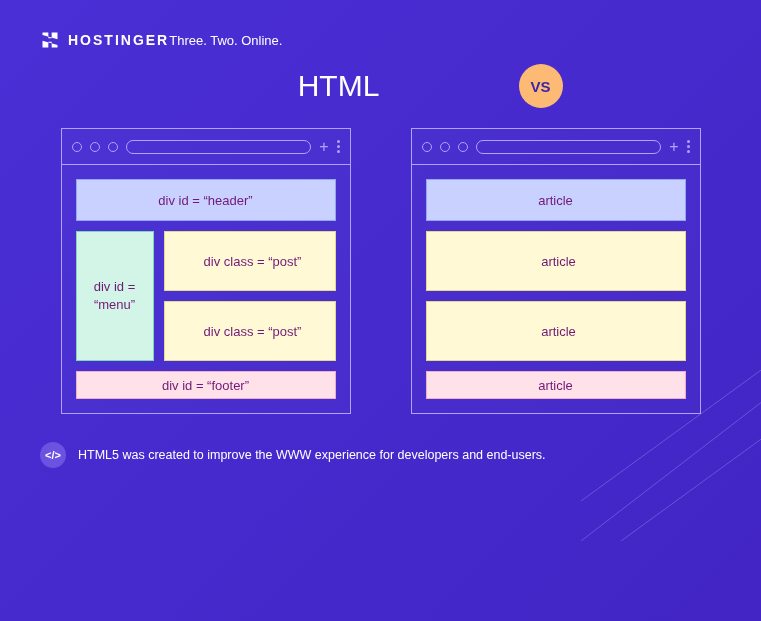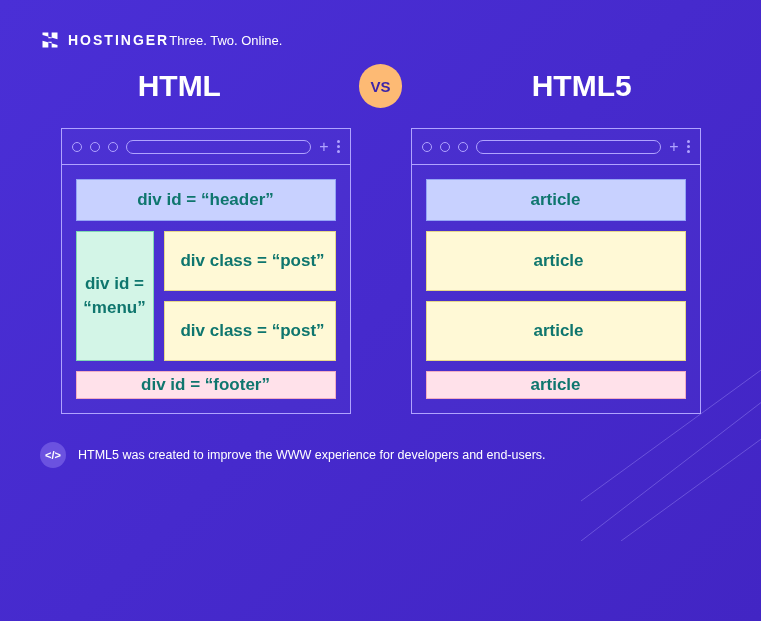--- a/index.html
+++ b/index.html
@@ -16,21 +16,21 @@
   
   .deco { position:absolute; right:-80px; bottom:80px; width:260px; height:200px; pointer-events:none; opacity:.35; }
   .deco svg line { stroke:#b0a3ff; stroke-width:1; }
 
   .topbar { display:flex; justify-content:flex-start; align-items:center; margin-bottom:14px; }
   .logo { display:flex; align-items:center; gap:8px; font-weight:700; letter-spacing:2px; font-size:14px; }
   .logo-mark { width:20px; height:20px; }
   .tagline { font-size:13px; font-weight:500; }
 
   .titles { display:flex; align-items:center; justify-content:center; gap:40px; margin-bottom:20px; position:relative; }
-  .title { font-size:30px; font-weight:700; width:280px; text-align:center; }
+  .title { font-size:30px; font-weight:400; width:280px; text-align:center; }
   .vs-badge {
     width:44px; height:44px; border-radius:50%;
     background:#fdba74; color:#3d25a8;
     display:flex; align-items:center; justify-content:center;
     font-weight:700; font-size:15px;
   }
 
   .panels { display:flex; gap:60px; justify-content:center; }
 
   .browser {
@@ -46,21 +46,21 @@
   }
   .dot { width:10px; height:10px; border:1.5px solid #b0a3ff; border-radius:50%; }
   .addr { flex:1; height:14px; border:1.5px solid #b0a3ff; border-radius:8px; }
   .plus { color:#b0a3ff; font-size:16px; font-weight:300; }
   .menu-dots { display:flex; flex-direction:column; gap:2px; }
   .menu-dots span { width:3px; height:3px; background:#b0a3ff; border-radius:50%; }
 
   .page { padding:14px; display:flex; flex-direction:column; gap:10px; }
   .blk { 
     display:flex; align-items:center; justify-content:center;
-    font-size:17px; color:#0f766e; font-weight:700;
+    font-size:13px; color:#701a75; font-weight:400;
     border:1.5px solid;
   }
   .blk.header { background:#c8d1ff; border-color:#95a5f5; height:42px; }
   .blk.menu   { background:#d3f5e7; border-color:#7fd8b5; }
   .blk.post   { background:#fff9d6; border-color:#e6d88a; height:60px;padding-left:6px; }
   .blk.footer { background:#ffe1ea; border-color:#f2aec2; height:28px; }
 
   .mid { display:flex; gap:10px; }
   .menu-col { width:78px; display:flex; }
   .menu-col .blk.menu { flex:1; text-align:center; padding:0 6px; line-height:1.4; }
@@ -90,21 +90,20 @@
       <path d="M3 3 L10 3 L10 10 L14 10 L14 3 L21 3 L21 11 L3 6 Z M3 13 L21 18 L21 21 L14 21 L14 14 L10 14 L10 21 L3 21 Z" fill="#fff"></path>
     </svg>
     <span>HOSTINGER</span>
   </div>
   <div class="tagline">Three. Two. Online.</div>
 </div>
 
 <div class="titles">
   <div class="title">HTML</div>
   <div class="vs-badge">VS</div>
-  <div class="title">HTML5</div>
 </div>
 
 <div class="panels">
 
   <div class="browser">
     <div class="chrome">
       <div class="dot"></div>
       <div class="dot"></div>
       <div class="dot"></div>
       <div class="addr"></div>

